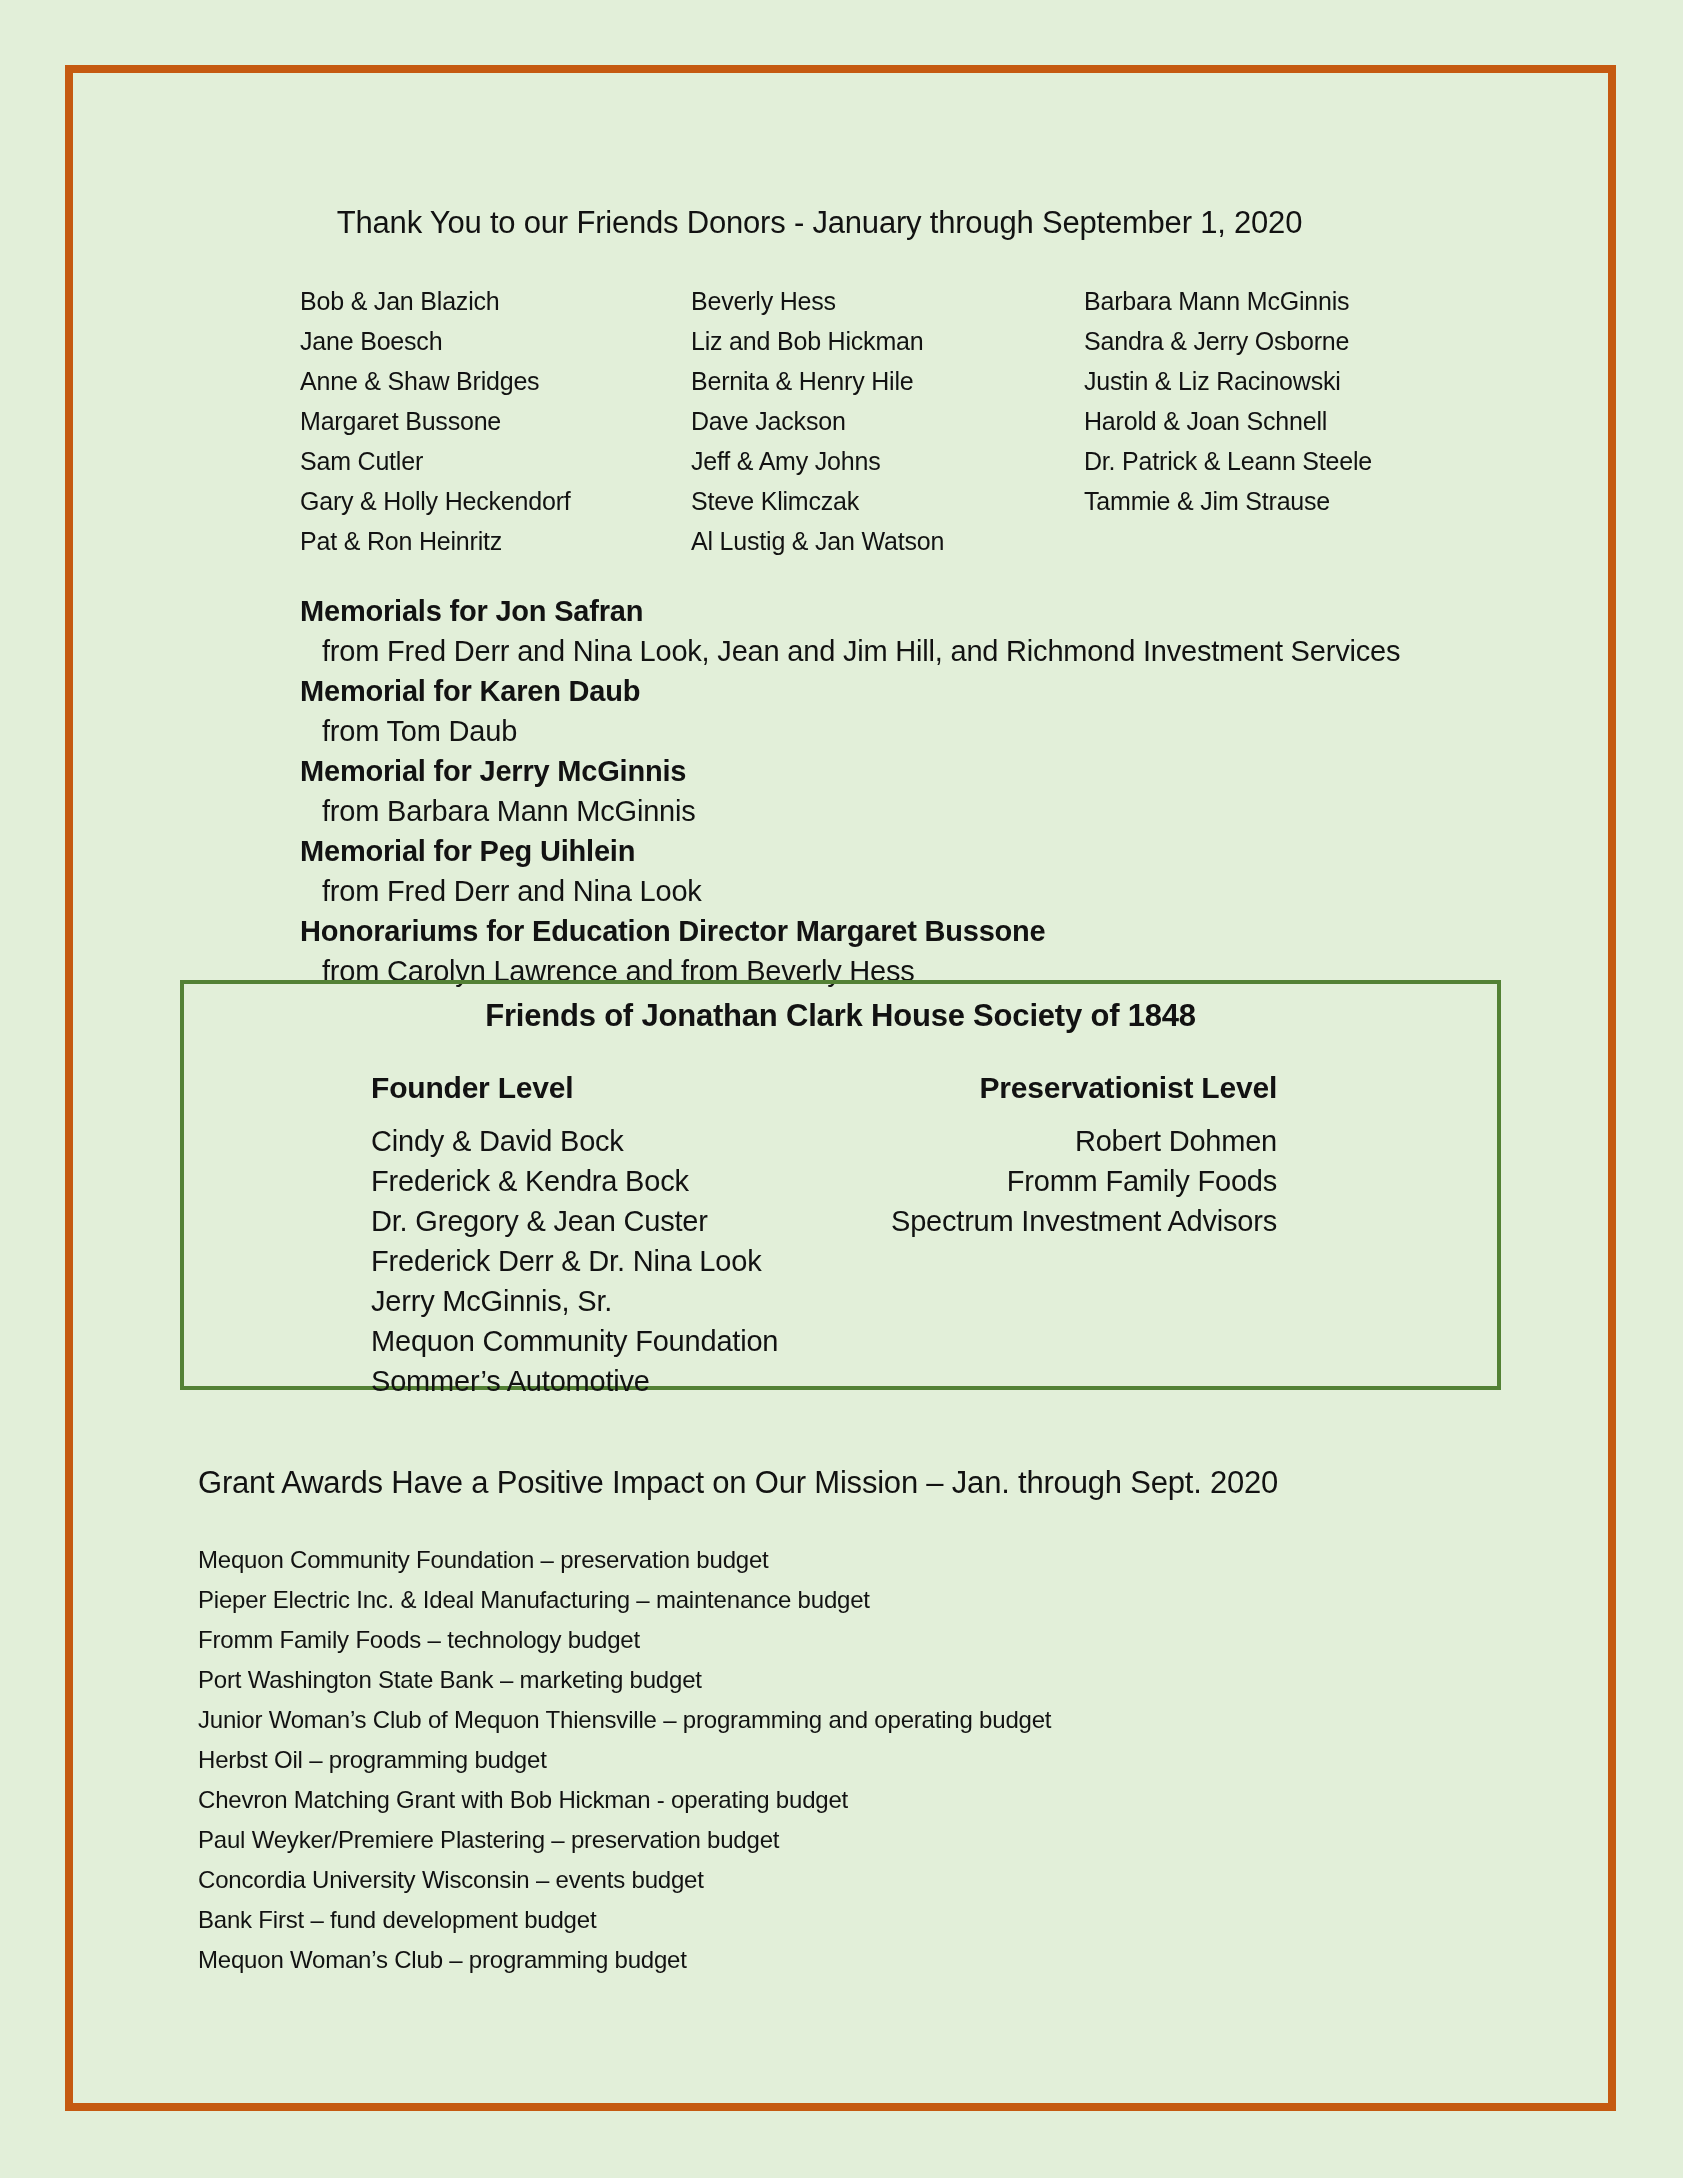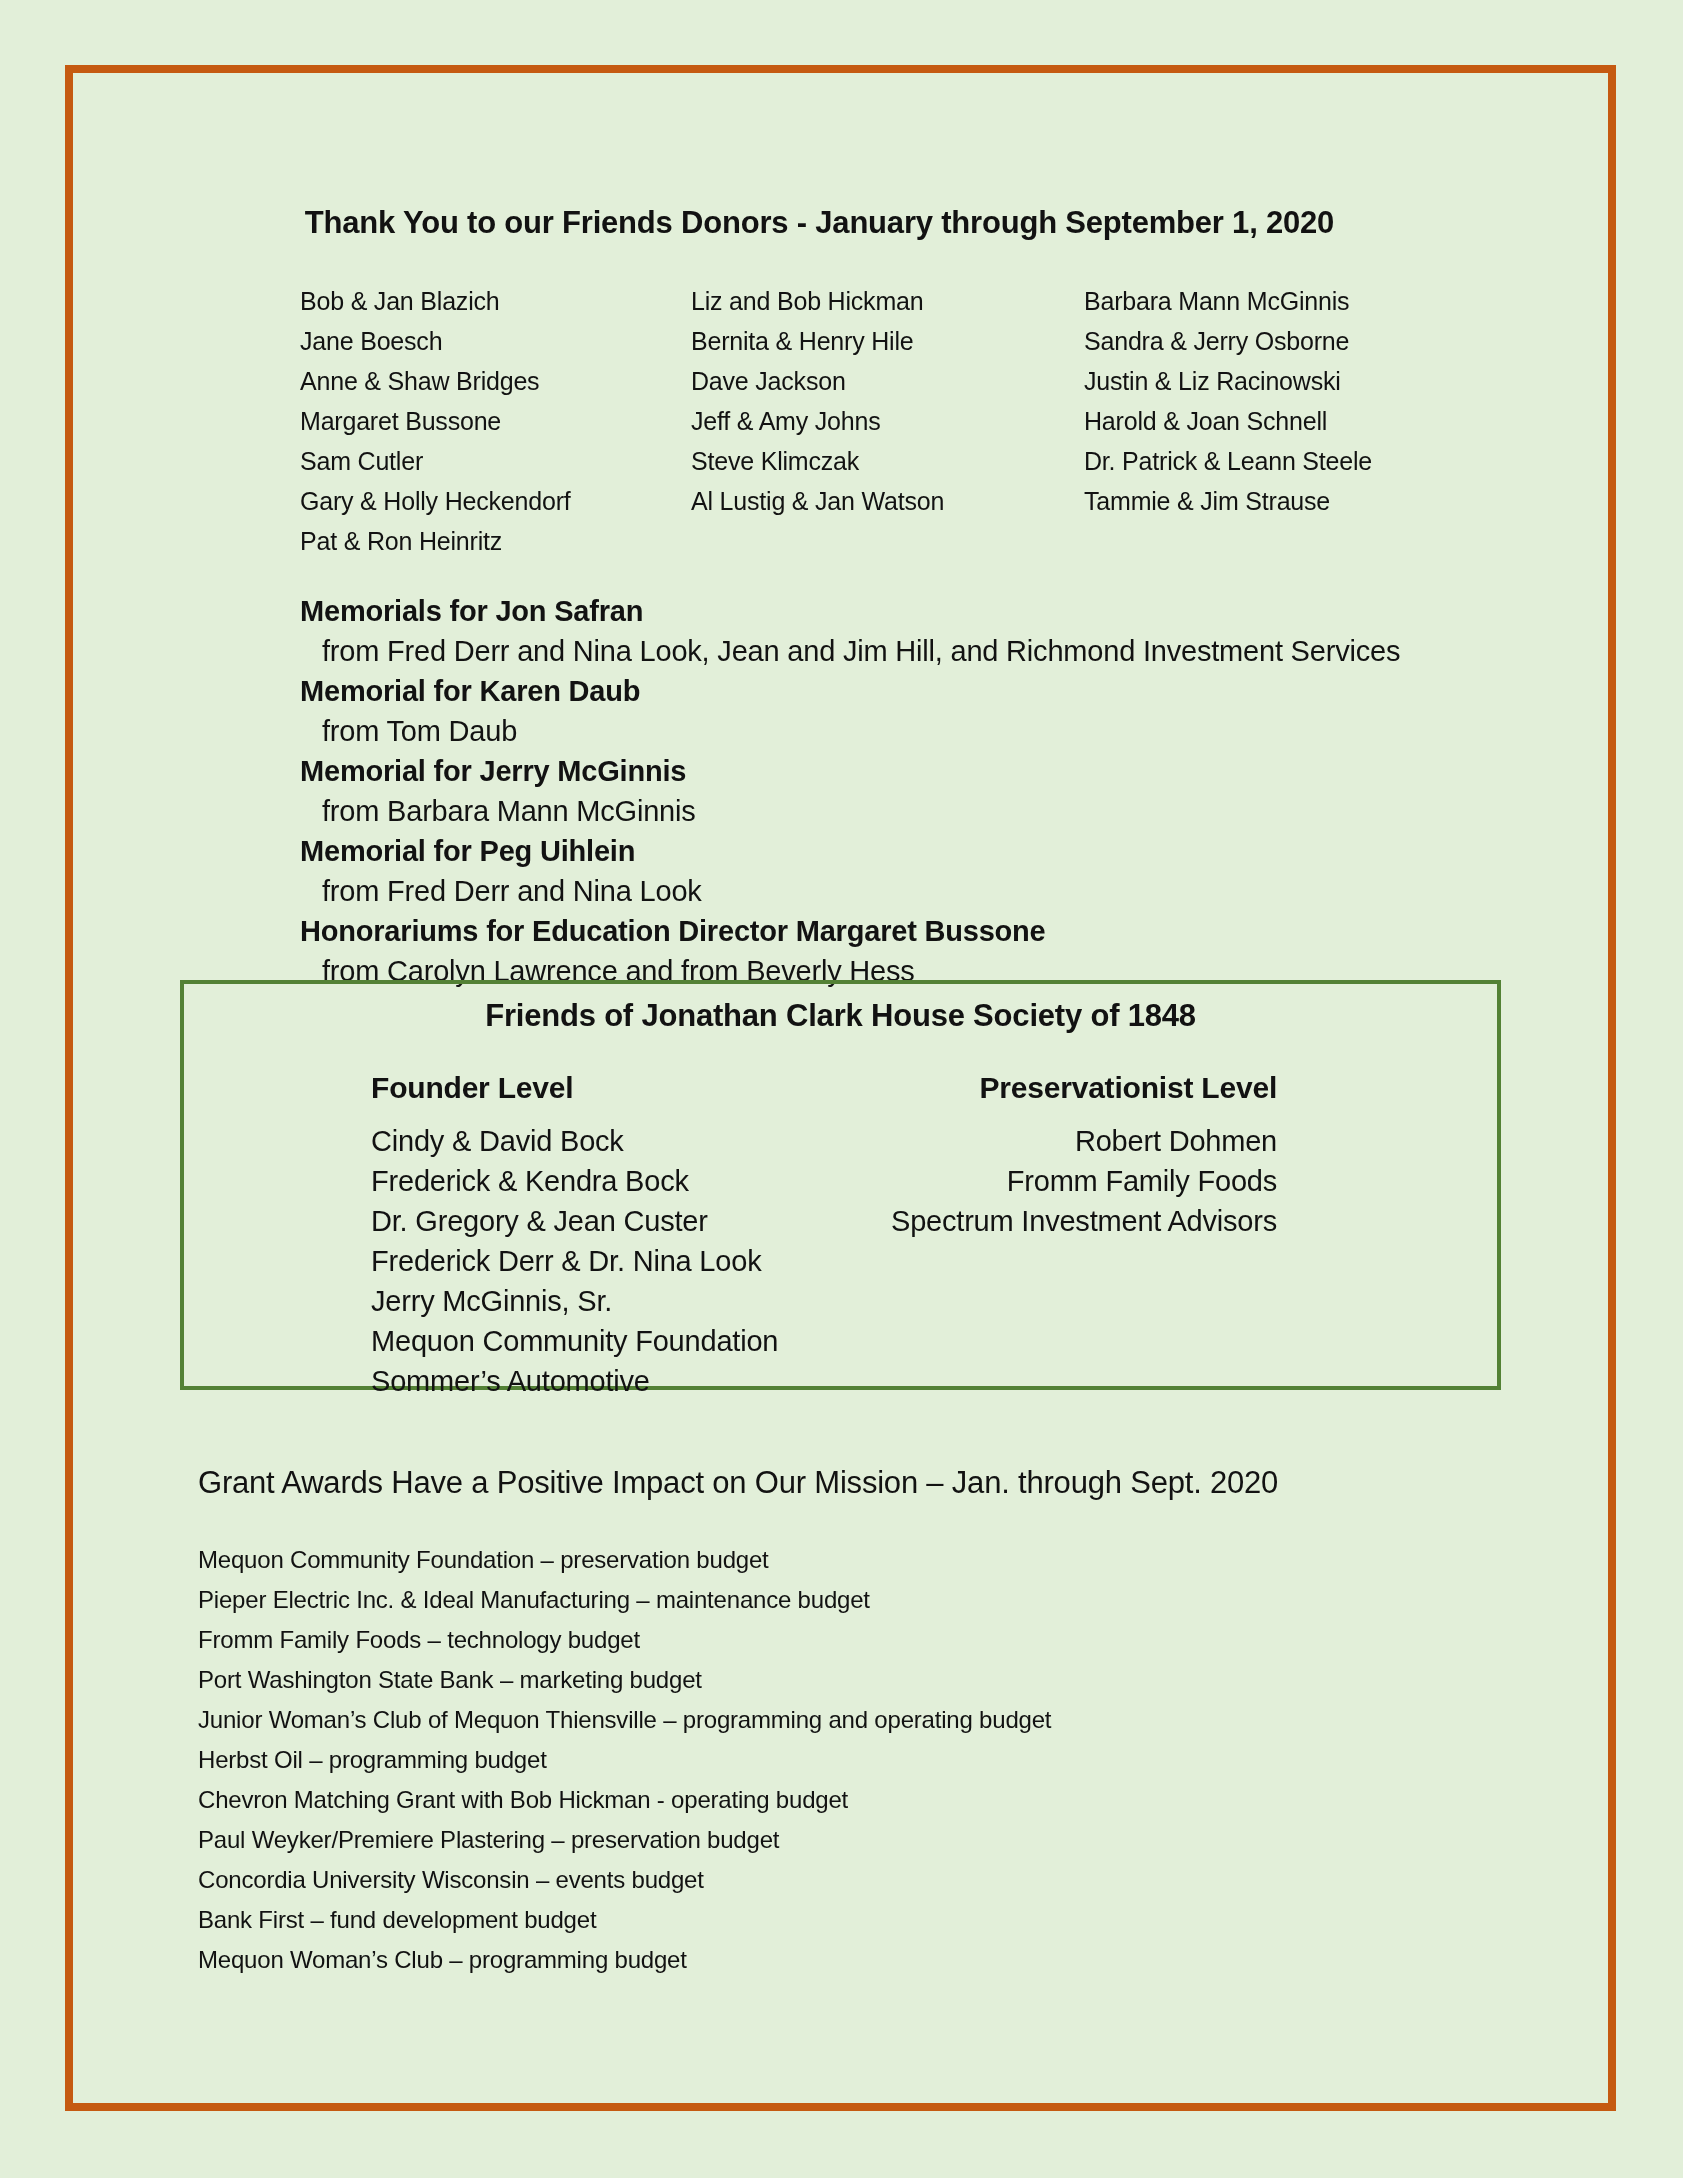--- a/index.html
+++ b/index.html
@@ -26,21 +26,21 @@
     box-sizing: border-box;
   }
   .doc-title {
     position: absolute;
     left: 65px;
     top: 202px;
     width: 1509px;
     text-align: center;
     font-size: 31px;
     line-height: 41px;
-    font-weight: bold;
+    font-weight: normal;
   }
   .donor-columns {
     position: absolute;
     left: 300px;
     top: 281px;
     display: flex;
     font-size: 25px;
     line-height: 40px;
   }
   .donor-col-1 { width: 391px; }
@@ -117,20 +117,21 @@
   <div class="donor-col-1">
       <div>Bob &amp; Jan Blazich</div>
       <div>Jane Boesch</div>
       <div>Anne &amp; Shaw Bridges</div>
       <div>Margaret Bussone</div>
       <div>Sam Cutler</div>
       <div>Gary &amp; Holly Heckendorf</div>
       <div>Pat &amp; Ron Heinritz</div>
     </div>
   <div class="donor-col-2">
+      <div>Beverly Hess</div>
       <div>Liz and Bob Hickman</div>
       <div>Bernita &amp; Henry Hile</div>
       <div>Dave Jackson</div>
       <div>Jeff &amp; Amy Johns</div>
       <div>Steve Klimczak</div>
       <div>Al Lustig &amp; Jan Watson</div>
     </div>
   <div class="donor-col-3">
       <div>Barbara Mann McGinnis</div>
       <div>Sandra &amp; Jerry Osborne</div>

